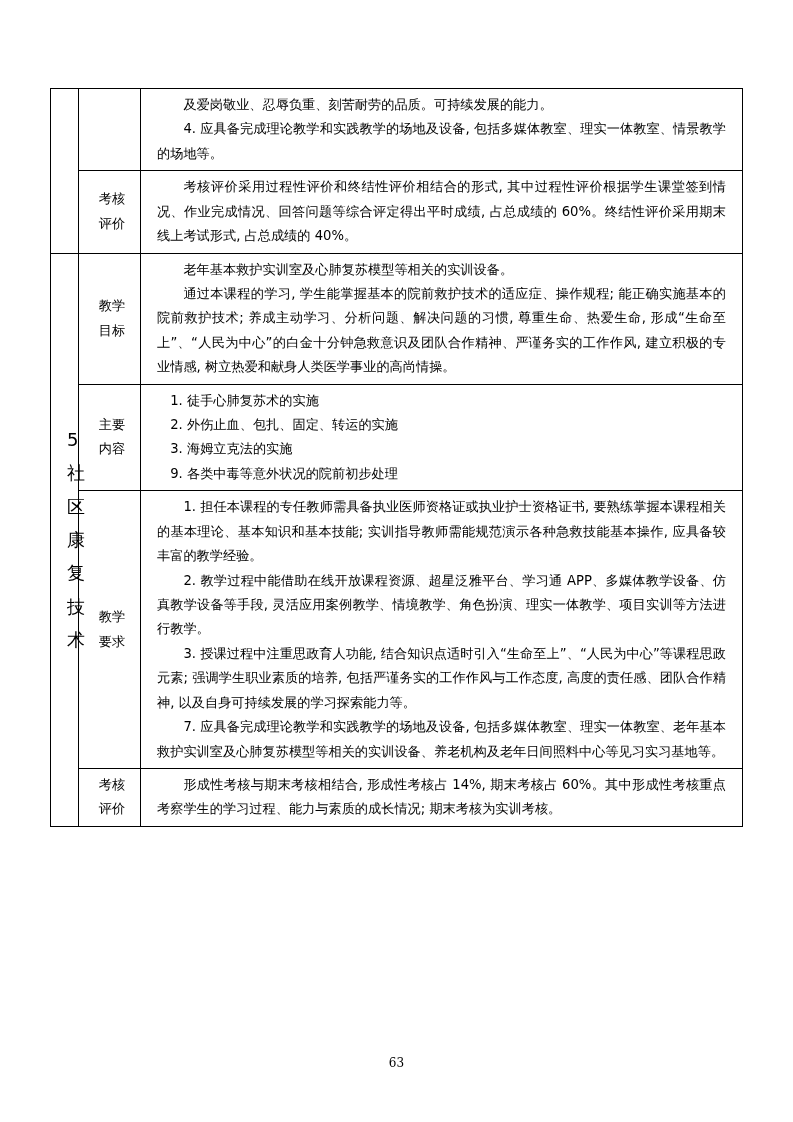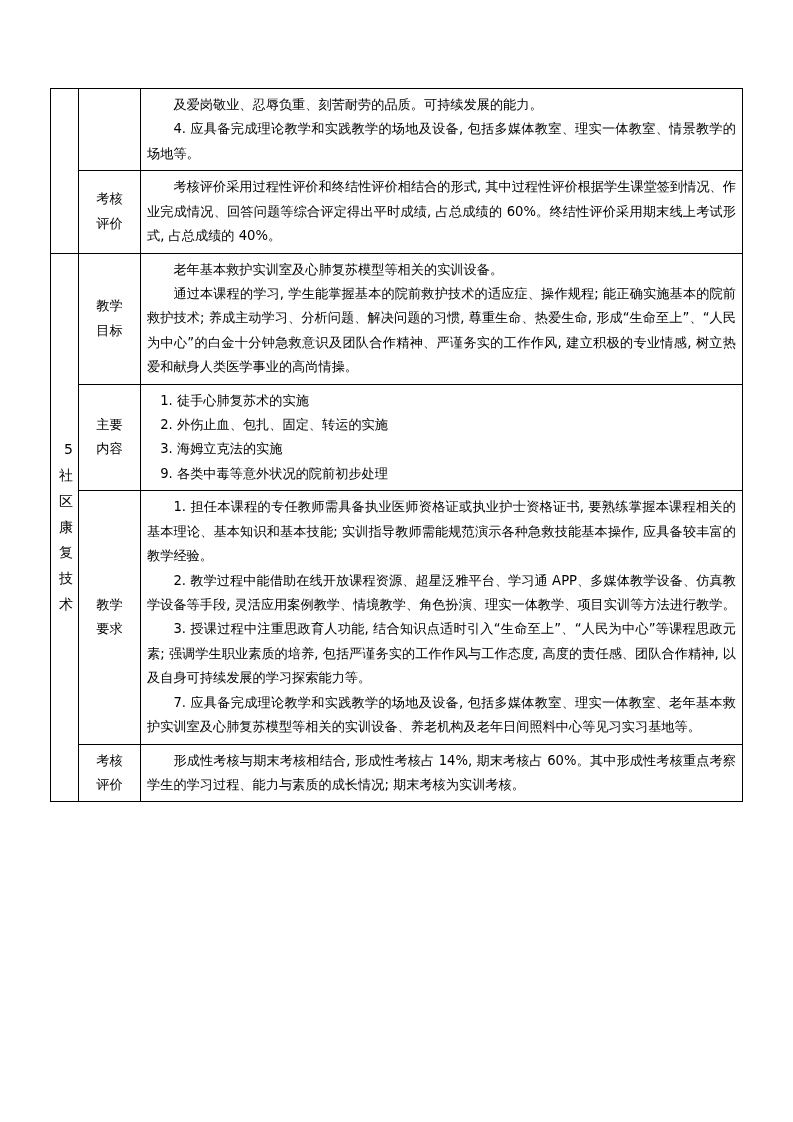--- a/index.html
+++ b/index.html
@@ -21,21 +21,21 @@
     padding: 88px 50px 0 50px;
   }
   table.doc-table {
     border-collapse: collapse;
     width: 693px;
     table-layout: fixed;
   }
   table.doc-table td {
     border: 1px solid #000000;
     vertical-align: middle;
-    padding: 4px 6px;
+    padding: 4px 16px;
     font-size: 13.2px;
     line-height: 1.85;
   }
   td.col-index {
     width: 28px;
     text-align: center;
     vertical-align: middle;
     padding: 4px 2px;
   }
   td.col-label {
@@ -44,28 +44,28 @@
     vertical-align: middle;
     padding: 4px 2px;
   }
   td.col-body {
     width: auto;
     vertical-align: top;
     padding: 6px 8px 6px 8px;
   }
   .vert-index {
     display: block;
-    font-size: 14px;
+    font-size: 18px;
     line-height: 1.85;
     letter-spacing: 0;
     word-break: break-all;
     white-space: normal;
     width: 16px;
     margin: 0 auto;
-    text-align: right;
+    text-align: left;
   }
   .label-stack {
     display: block;
     width: 34px;
     margin: 0 auto;
     font-size: 13.2px;
     line-height: 1.85;
     word-break: break-all;
   }
   p.para {
@@ -160,13 +160,14 @@
         <td class="col-label">
           <span class="label-stack">考核评价</span>
         </td>
         <td class="col-body">
           <p class="para">形成性考核与期末考核相结合, 形成性考核占 14%, 期末考核占 60%。其中形成性考核重点考察学生的学习过程、能力与素质的成长情况; 期末考核为实训考核。</p>
         </td>
       </tr>
     </tbody>
   </table>
 
+  <div class="footer-num">63</div>
 </div>
 
 </body></html>

